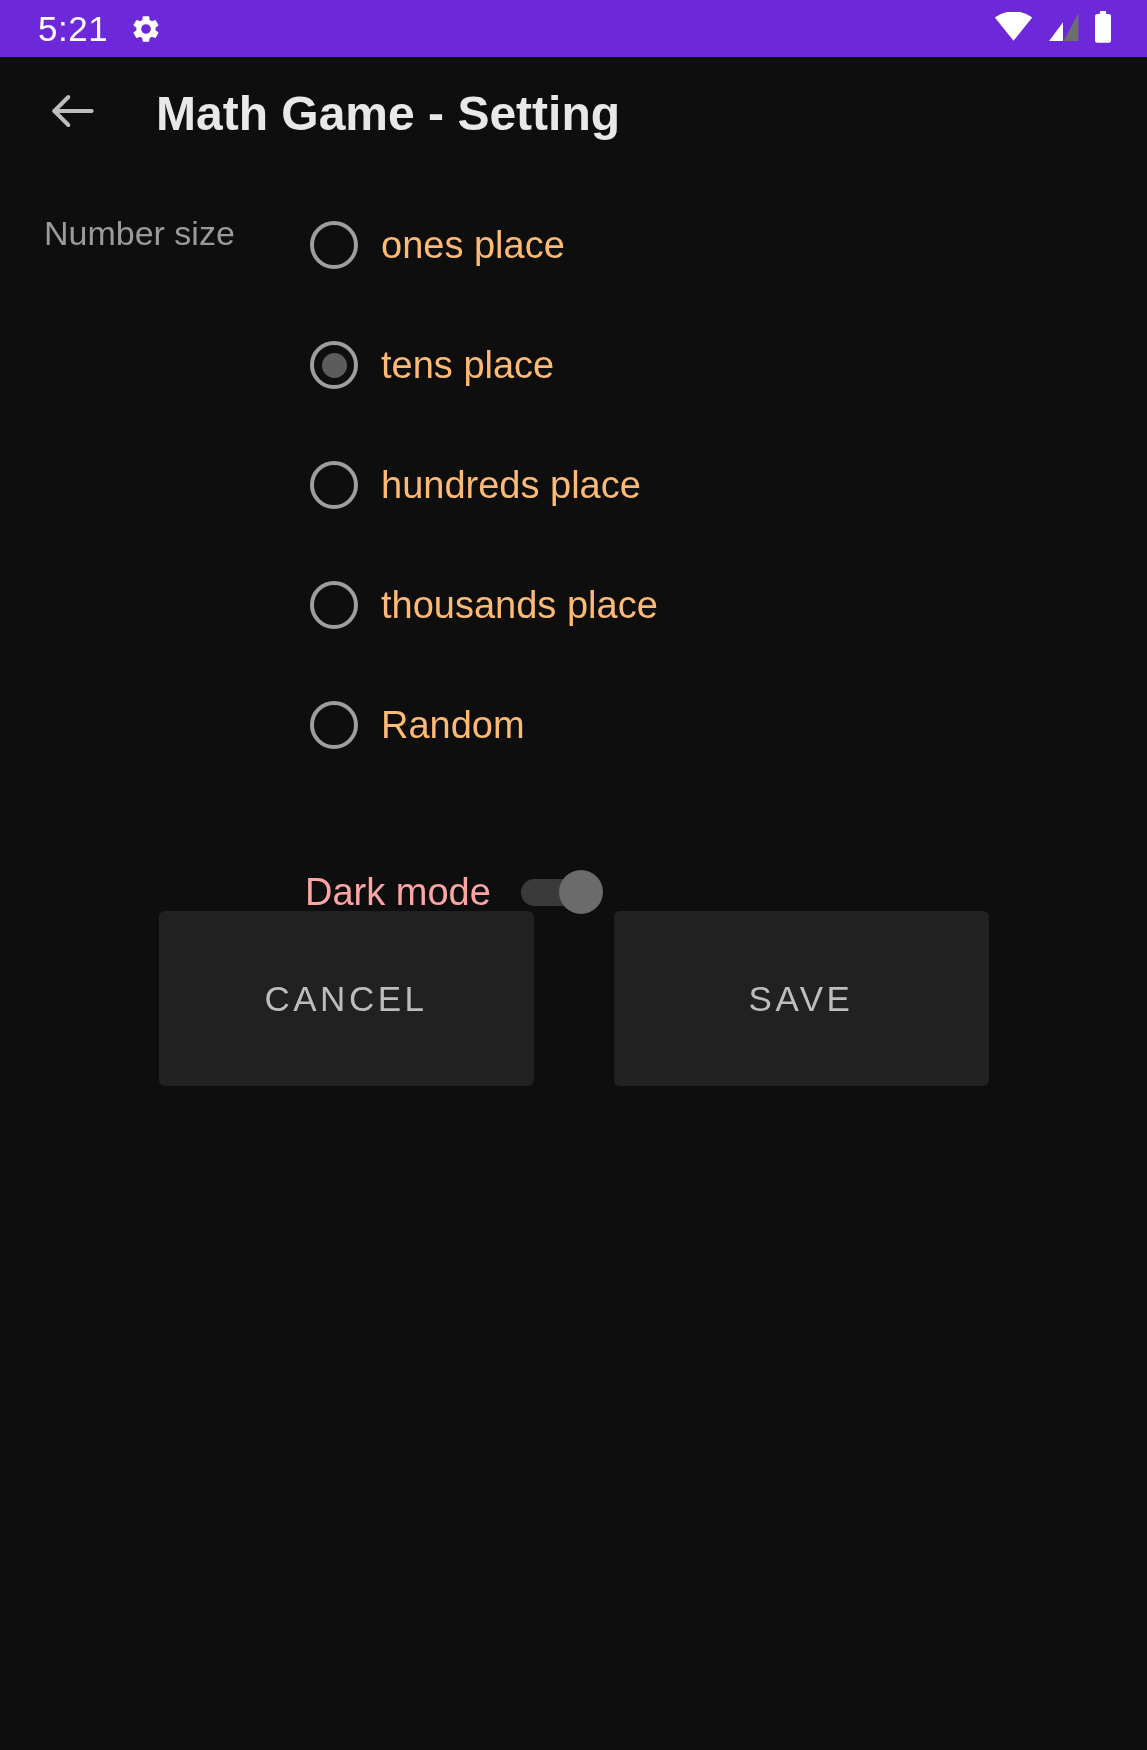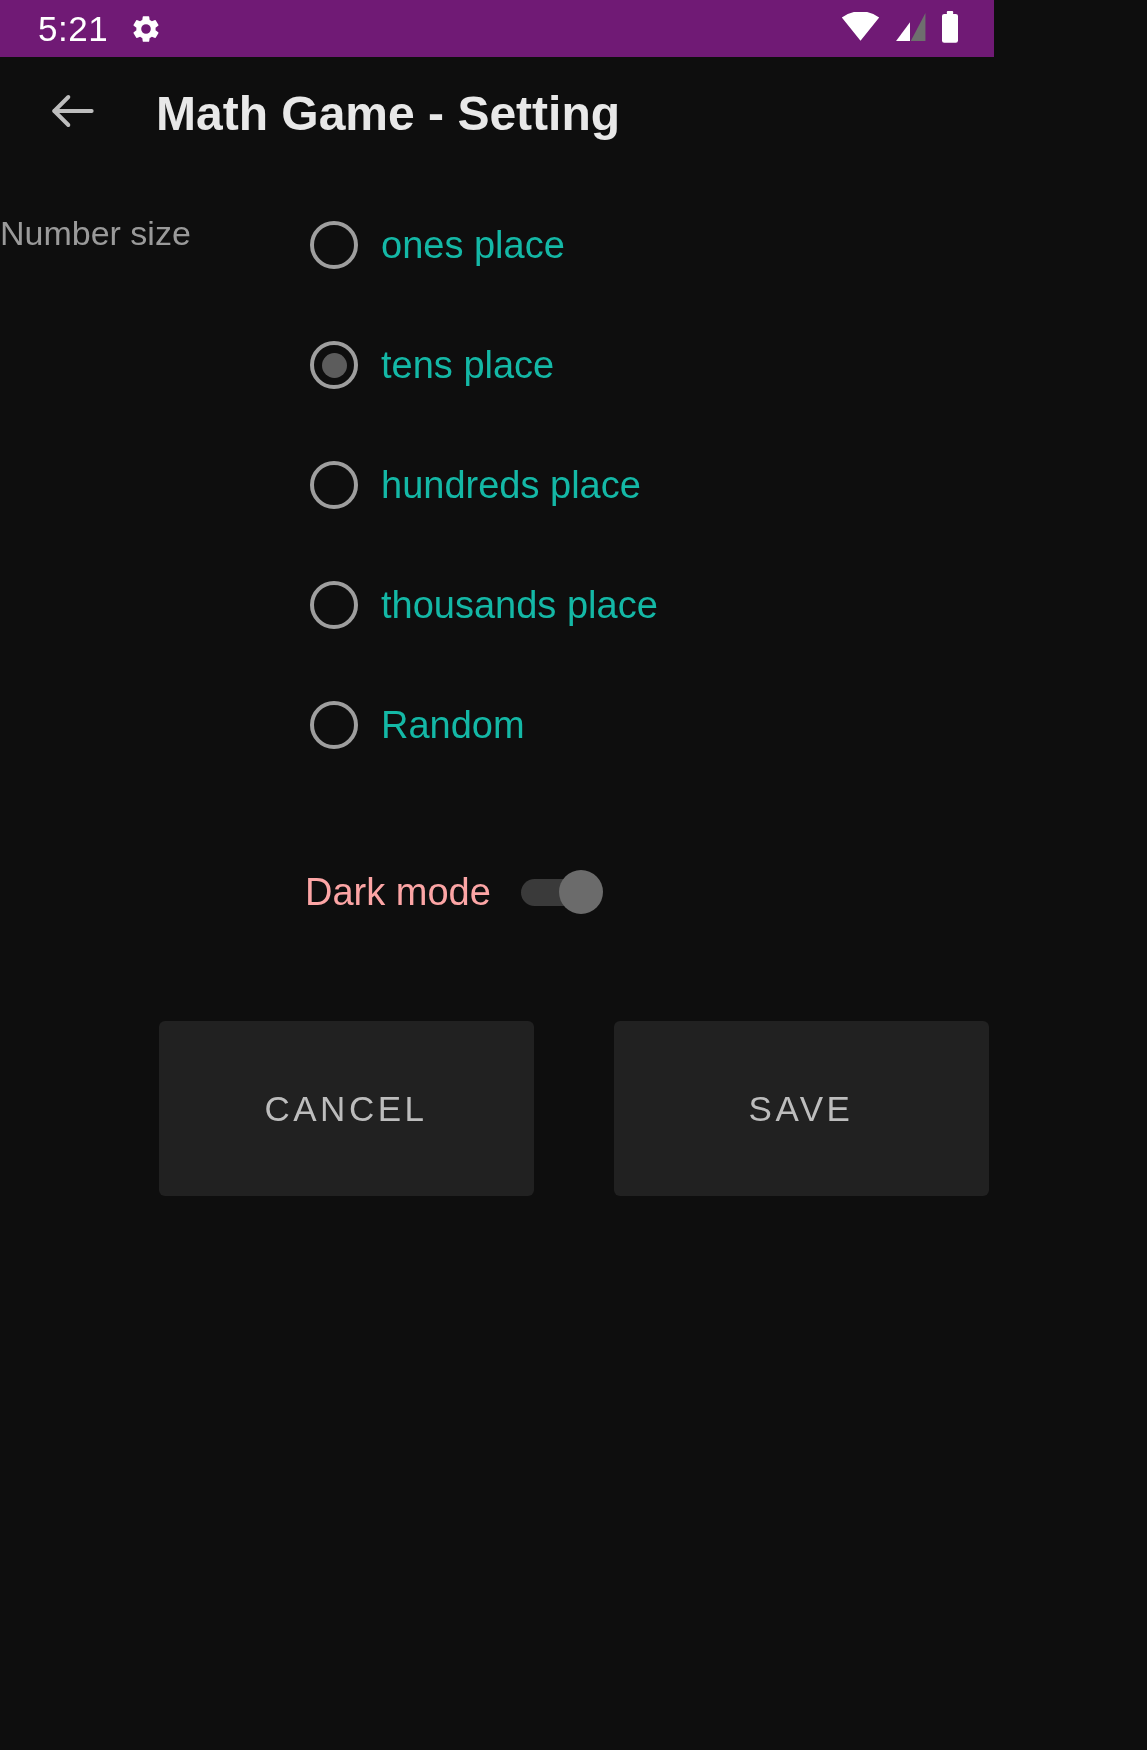--- a/index.html
+++ b/index.html
@@ -15,23 +15,23 @@
     width: 1147px;
     height: 1750px;
     background: #0e0e0e;
     overflow: hidden;
   }
 
   
   .statusbar {
     position: absolute;
     top: 0; left: 0;
-    width: 994px;
+    width: 1147px;
     height: 57px;
-    background: #701a75;
+    background: #6d28d9;
     display: flex;
     align-items: center;
     box-sizing: border-box;
     padding: 0 34px 0 38px;
   }
   .sb-clock {
     color: #ffffff;
     font-size: 35px;
     letter-spacing: 0.5px;
     line-height: 1;
@@ -84,20 +84,21 @@
   }
 
   .section {
     position: relative;
     display: flex;
     align-items: flex-start;
   }
   .side-label {
     width: 310px;
     box-sizing: border-box;
+    padding-left: 44px;
     color: #9a9a9a;
     font-size: 34px;
     line-height: 1;
     padding-top: 31px;
     white-space: nowrap;
   }
   .radio-col {
     display: flex;
     flex-direction: column;
   }
@@ -120,21 +121,21 @@
   }
   .radio.checked::after {
     content: "";
     width: 25px;
     height: 25px;
     border-radius: 50%;
     background: #5c5c5c;
   }
   .radio-label {
     margin-left: 23px;
-    color: #14b8a6;
+    color: #fdba74;
     font-size: 38px;
     line-height: 1;
     white-space: nowrap;
   }
 
   
   .quiz-section {
     margin-top: 105px;
     display: flex;
     align-items: center;
@@ -197,21 +198,20 @@
     top: 0; left: 38px;
     width: 44px;
     height: 44px;
     margin-top: -5px;
     border-radius: 50%;
     background: #6b6b6b;
   }
 
   
   .button-row {
-    margin-top: 110px;
     display: flex;
     justify-content: center;
     gap: 80px;
   }
   .btn {
     width: 375px;
     height: 175px;
     background: #212121;
     border: none;
     border-radius: 6px;

